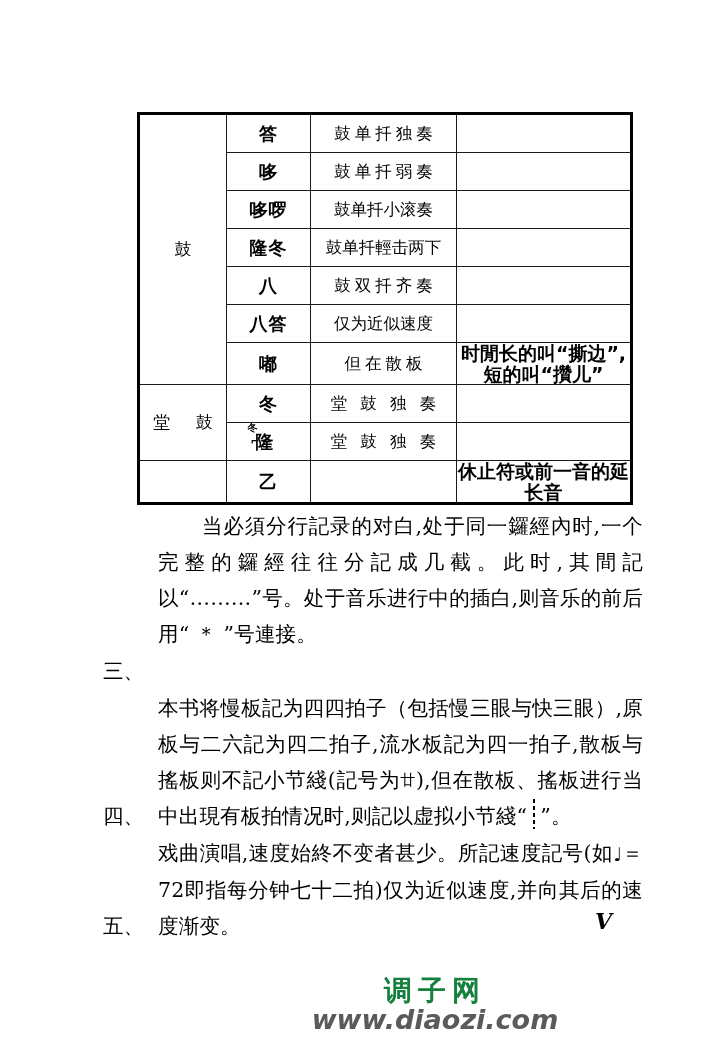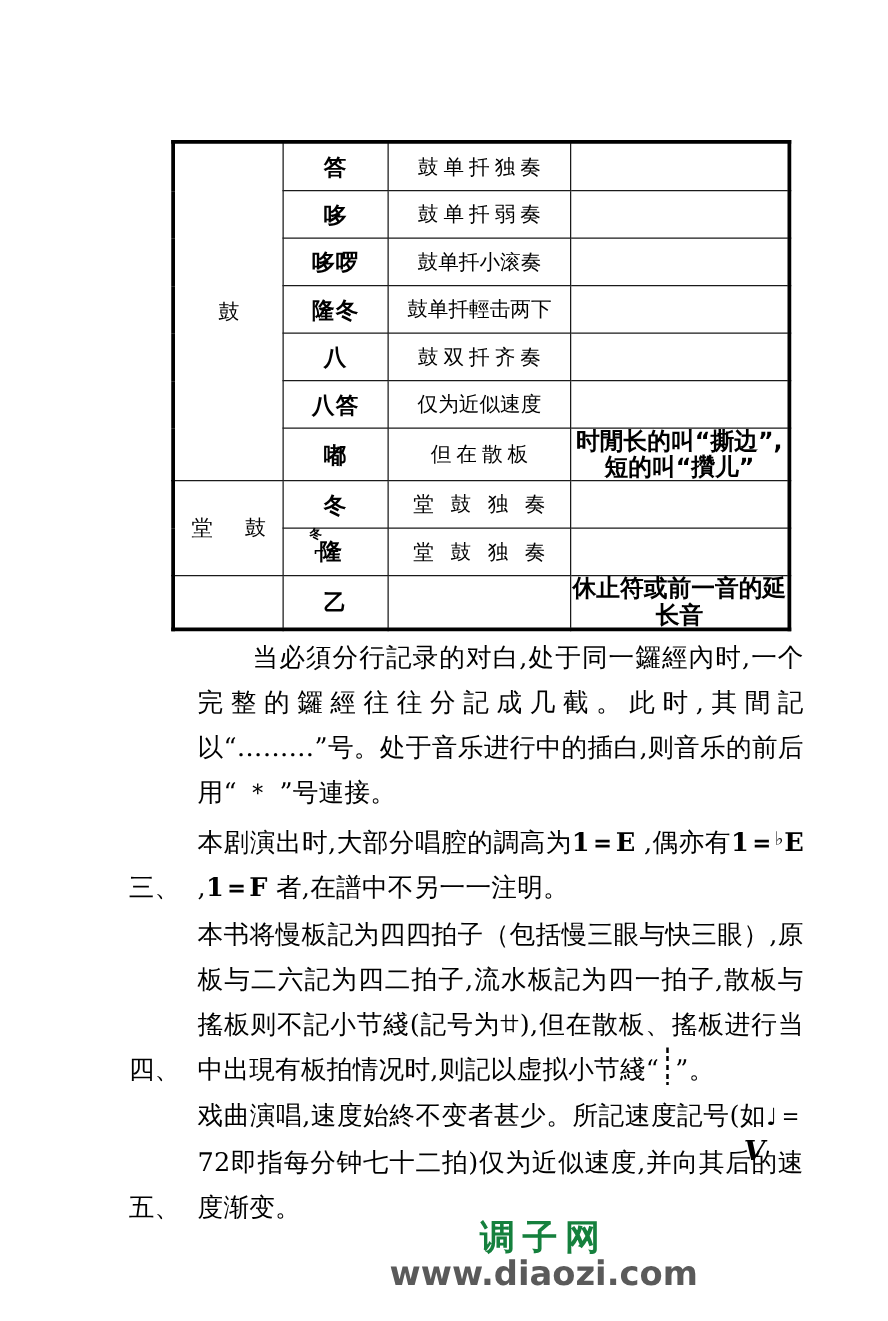--- a/index.html
+++ b/index.html
@@ -223,20 +223,21 @@
   }
   .watermark-url {
     font-family: "DejaVu Sans", "Liberation Sans", sans-serif;
     font-size: 27px;
     font-weight: 700;
     color: #5a5a5a;
     letter-spacing: 0px;
     line-height: 1.1;
     margin-left: 160px;
     margin-top: -2px;
+    font-style: italic;
   }
 </style>
 </head>
 <body>
 
 <div class="page">
 
   <table class="notation-table">
     <colgroup>
       <col class="col-instrument">
@@ -311,23 +312,20 @@
   </table>
 
   <div class="prose">
 
     <div class="para no-marker">
       <div class="para-body">当必須分行記录的对白,处于同一鑼經內时,一个完整的鑼經往往分記成几截。此时,其間記以“………”号。处于音乐进行中的插白,则音乐的前后用“ ＊ ”号連接。</div>
     </div>
 
     <div class="para">
       <div class="para-marker">三、</div>
-      <div class="para-body">
-        <span>本剧演出时,大部分唱腔的調高为</span><span class="pitch">1＝E</span><span> ,偶亦有</span><span class="pitch">1＝</span><span class="flat-sup">♭</span><span class="pitch">E</span><span> ,</span><span class="pitch">1＝F</span><span> 者,在譜中不另一一注明。</span>
-      </div>
     </div>
 
     <div class="para">
       <div class="para-marker">四、</div>
       <div class="para-body">
         <span>本书将慢板記为四四拍子（包括慢三眼与快三眼）,原板与二六記为四二拍子,流水板記为四一拍子,散板与搖板则不記小节綫(記号为</span><span class="tiny-sym">廿</span><span>),但在散板、搖板进行当中出現有板拍情况时,则記以虚拟小节綫“</span><span class="barline-sym"></span><span>”。</span>
       </div>
     </div>
 
     <div class="para">

